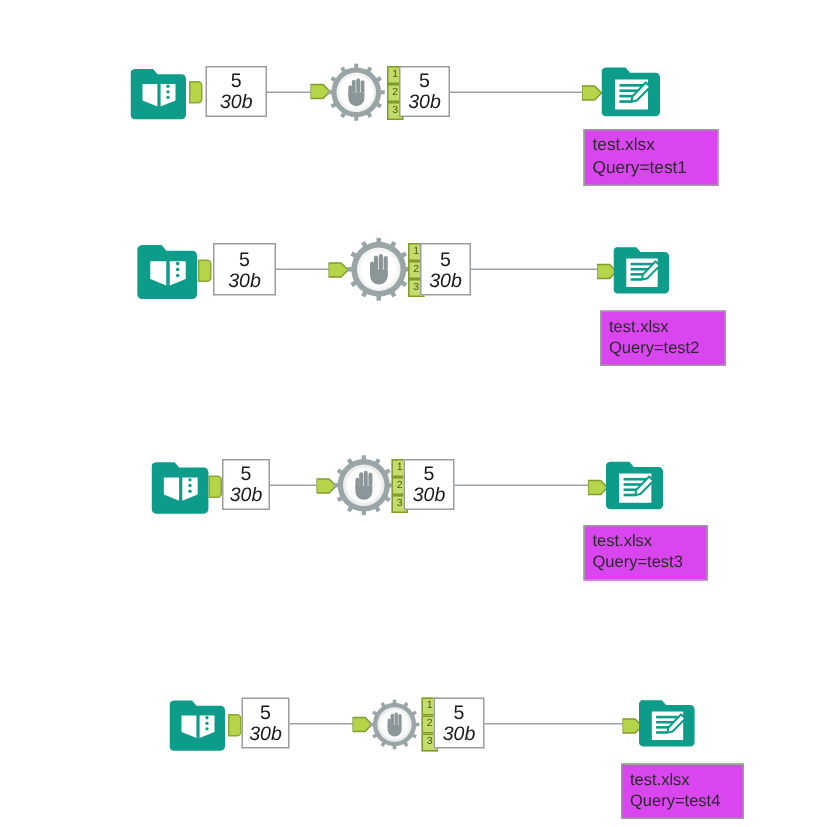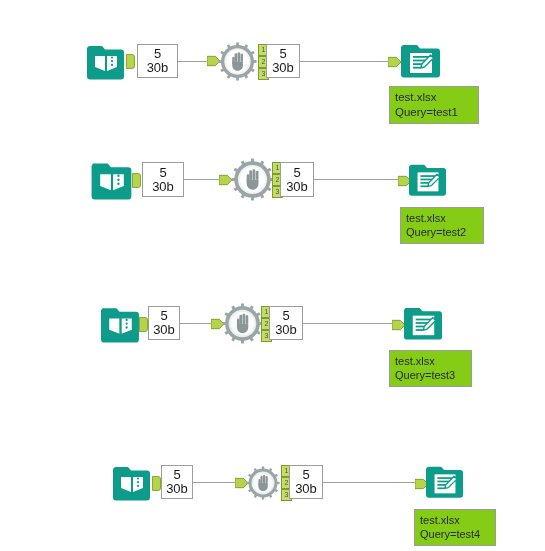--- a/index.html
+++ b/index.html
@@ -84,26 +84,26 @@
     box-sizing: border-box;
     text-align: center;
     color: #1a1a1a;
     font-family: "Liberation Sans", sans-serif;
     display: flex;
     flex-direction: column;
     justify-content: center;
     line-height: 1.05;
   }
   .count-box .cb-rows { display: block; }
-  .count-box .cb-size { display: block; }
+  .count-box .cb-size { display: block; font-style: italic; }
 
   
   .label-box {
     position: absolute;
-    background: #84cc16;
+    background: #d946ef;
     border: 1px solid #9c9c9c;
     box-sizing: border-box;
     color: #2b2b2b;
     font-family: "Liberation Sans", sans-serif;
     padding: 3px 5px 4px 5px;
     line-height: 1.28;
     white-space: nowrap;
   }
   .label-box span { display: block; }
 </style>

